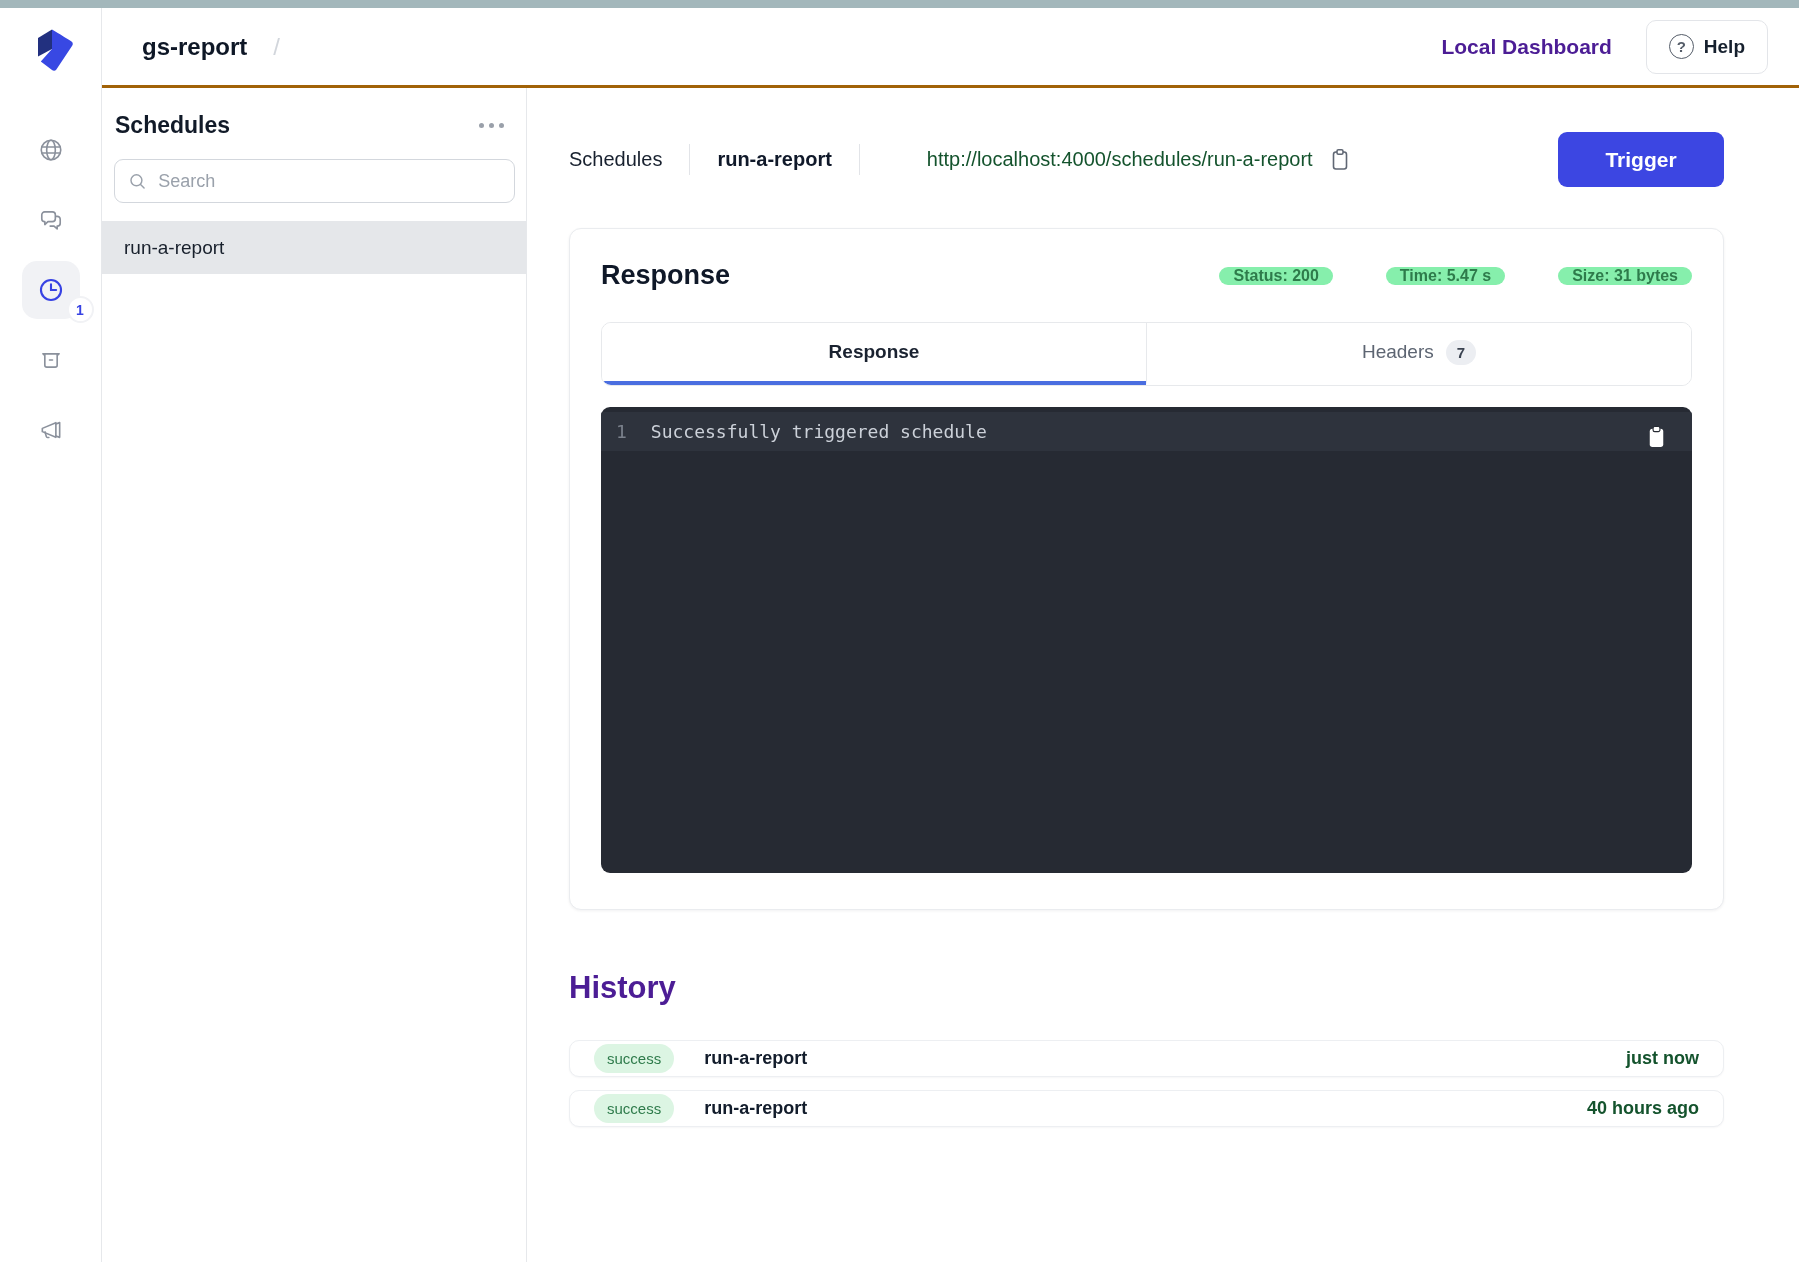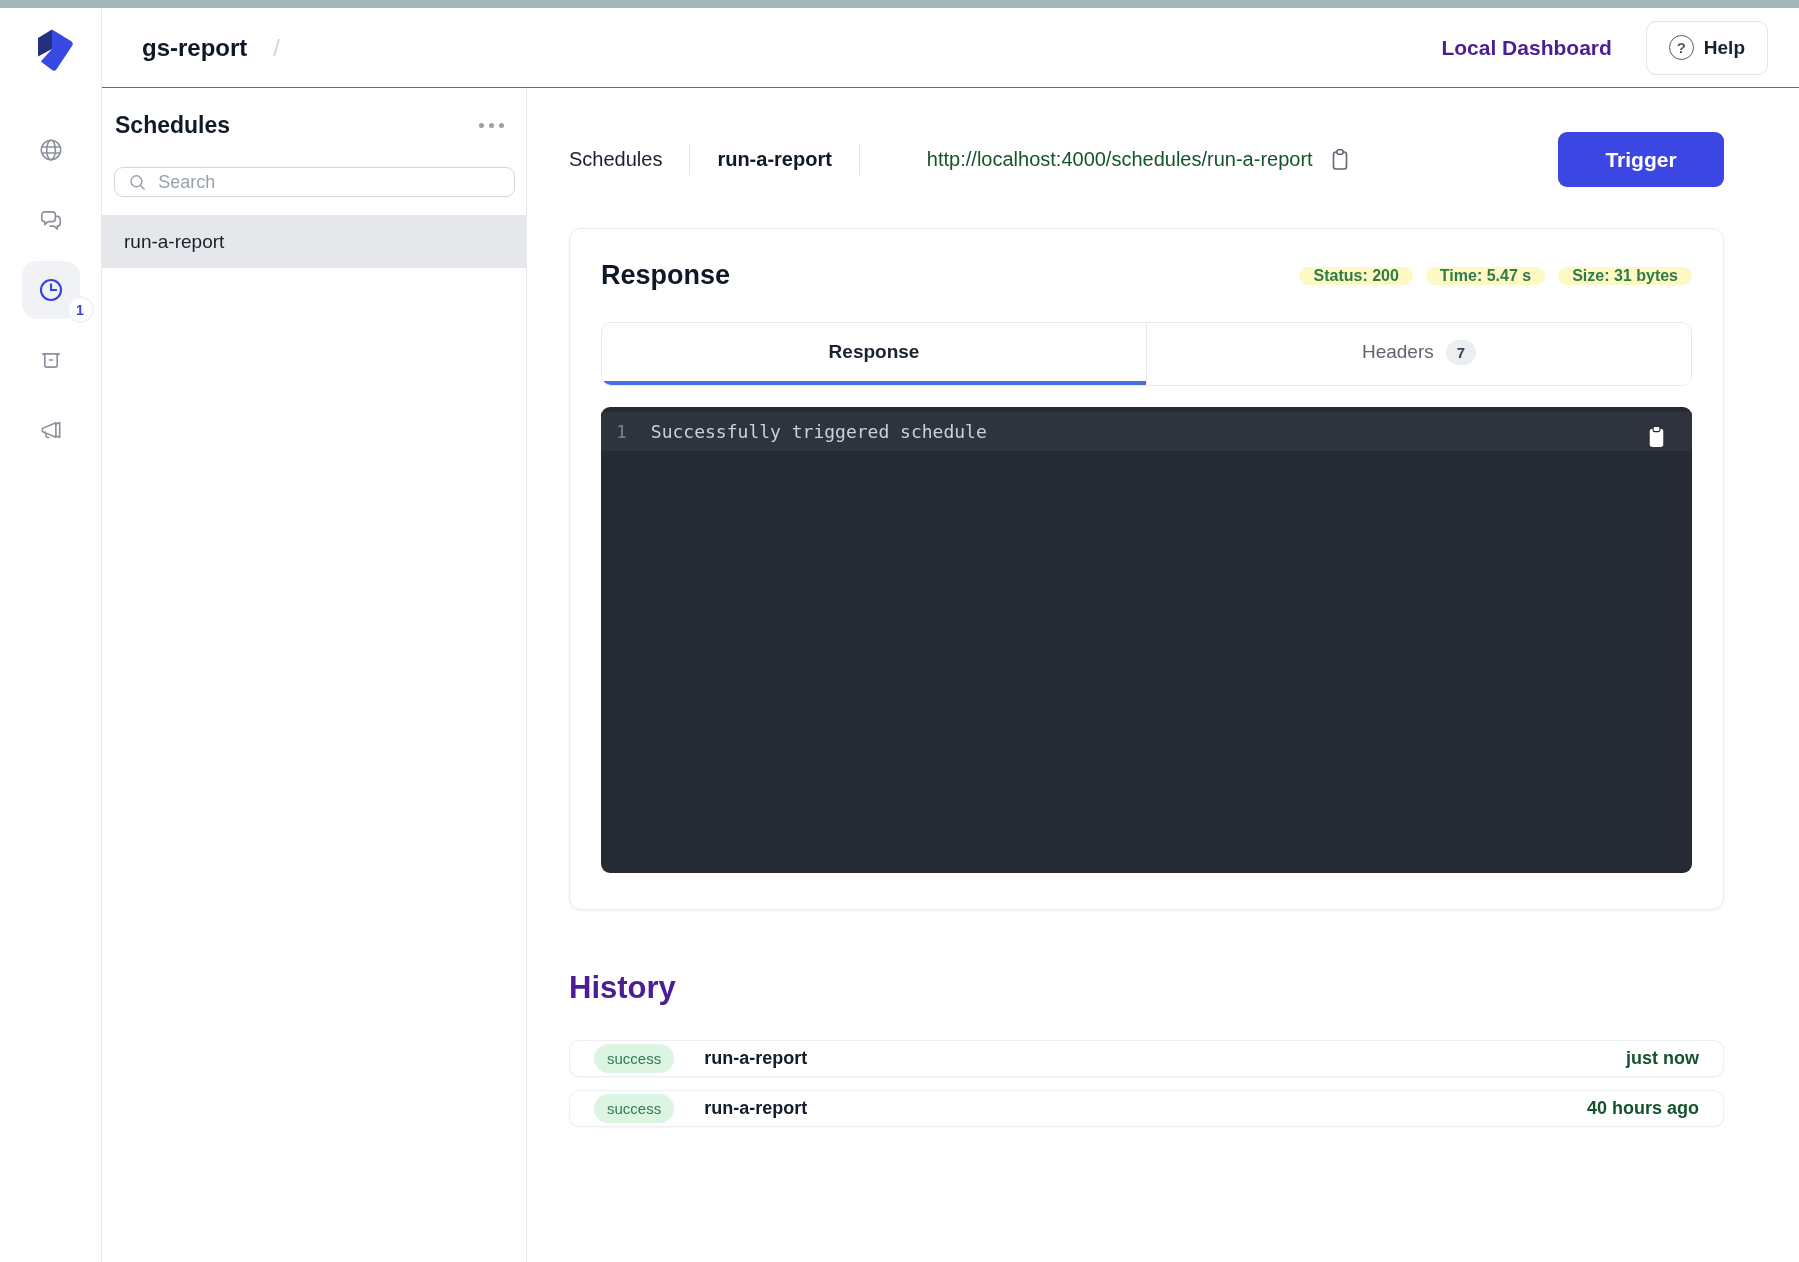--- a/index.html
+++ b/index.html
@@ -16,41 +16,41 @@
   .rail-item { width:44px; height:44px; display:flex; align-items:center; justify-content:center; cursor:pointer; }
   .rail-item svg { stroke:#8b919c; }
   .rail-item.active { width:58px; height:58px; background:#f1f2f5; border-radius:15px; position:relative; margin:-7px 0; }
   .rail-item.active svg { stroke:#3742e3; }
   .rail-badge { position:absolute; right:-14px; bottom:-4px; width:27px; height:27px; background:#ffffff;
                 border:2px solid #f1f2f5; border-radius:50%; display:flex; align-items:center; justify-content:center;
                 font-size:14px; font-weight:700; color:#3742e3; }
 
   
   .right { flex:1; display:flex; flex-direction:column; min-width:0; }
-  .header { height:80px; border-bottom:1px solid #a16207; display:flex; align-items:center; padding:0 31px 0 40px; background:#fff; }
+  .header { height:80px; border-bottom:3px solid #a16207; display:flex; align-items:center; padding:0 31px 0 40px; background:#fff; }
   .project-name { font-size:24px; font-weight:700; color:#0e1726; }
   .crumb-slash { font-size:24px; color:#d2d6dc; margin:0 22px 0 26px; font-weight:400; }
   .arch-btn { display:flex; align-items:center; gap:11px; border:1px solid #e3e5e9; border-radius:10px; height:54px;
               padding:0 20px; background:#fff; cursor:pointer; font-size:19px; font-weight:700; color:#16202e; }
   .header-spacer { flex:1; }
   .dash-label { font-size:21px; font-weight:700; color:#4c1d95; margin-right:34px; }
   .help-btn { display:flex; align-items:center; gap:10px; border:1px solid #e3e5e9; border-radius:10px; height:54px;
               padding:0 22px; background:#fff; cursor:pointer; font-size:19px; font-weight:700; color:#16202e; }
   .q-circle { width:25px; height:25px; border:1.7px solid #555d69; border-radius:50%; display:flex; align-items:center;
               justify-content:center; font-size:15px; font-weight:700; color:#555d69; }
 
   .content { flex:1; display:flex; min-height:0; }
 
   
   .panel { width:425px; border-right:1px solid #e6e8eb; flex-shrink:0; background:#fff; }
   .panel-head { display:flex; align-items:center; justify-content:space-between; padding:24px 16px 0 13px; }
   .panel-title { font-size:23px; font-weight:700; color:#111a28; }
   .dots { display:flex; gap:5px; padding:8px 6px; cursor:pointer; }
   .dots i { width:5px; height:5px; border-radius:50%; background:#9aa0aa; }
-  .search-wrap { margin:28px 11px 0 12px; height:30px; border:1px solid #d3d7dd; border-radius:9px;
+  .search-wrap { margin:20px 11px 0 12px; height:44px; border:1px solid #d3d7dd; border-radius:9px;
                  display:flex; align-items:center; padding:5px 13px; background:#fff; }
   .search-wrap input { border:none; outline:none; font-size:18px; color:#30394a; width:100%; margin-left:11px;
                        font-family:"Liberation Sans", sans-serif; background:transparent; }
   .search-wrap input::placeholder { color:#9aa1ab; }
   .panel-list { margin-top:18px; }
   .panel-item { height:53px; display:flex; align-items:center; padding-left:22px; font-size:19px; color:#18202c; cursor:pointer; }
   .panel-item.selected { background:#e5e7ea; }
 
   
   .main { flex:1; padding:0 75px 0 42px; overflow:hidden; }
@@ -61,21 +61,21 @@
   .crumb-url { font-size:20px; color:#14532d;margin-left:40px; }
   .copy-btn { margin-left:15px; cursor:pointer; display:flex; }
   .trigger-btn { margin-left:auto; background:#3c46e2; color:#fff; border:none; border-radius:9px; width:166px; height:55px;
                  font-size:21px; font-weight:700; cursor:pointer; font-family:"Liberation Sans", sans-serif; }
 
   .resp-card { margin-top:41px; border:1px solid #eaecef; border-radius:12px; background:#fff;
                box-shadow:0 1px 3px rgba(16,24,40,.06); padding:31px 31px 36px;text-align:right; }
   .resp-head { display:flex; align-items:center; justify-content:space-between; }
   .resp-title { font-size:27px; font-weight:700; color:#0f1828; }
   .badges { display:flex; gap:13px; }
-  .badge-green { background:#fef9c3; color:#2e7b4b; font-size:16px; font-weight:600; padding:0 14px; border-radius:999px; }
+  .badge-green { background:#86efac; color:#2e7b4b; font-size:16px; font-weight:600; padding:0 14px; border-radius:999px;margin-left:40px; }
 
   .tabbar { margin-top:31px; height:64px; border:1px solid #e7e9ec; border-radius:10px; display:flex; overflow:hidden; background:#fff; }
   .tab { flex:1; display:flex; align-items:center; justify-content:center; font-size:19px; cursor:pointer; background:#fff; }
   .tab.active { color:#1a2230; font-weight:600; border-bottom:4px solid #4a6ee0; }
   .tab.inactive { color:#5d6572; border-left:1px solid #e7e9ec; border-bottom:4px solid transparent; }
   .tab-count { margin-left:12px; background:#eceef2; color:#3a4250; border-radius:999px; padding:4px 11px; font-size:15px; font-weight:600; }
 
   .code-block { margin-top:21px; height:466px; background:#262a33; border-radius:9px; position:relative;
                 font-family:"DejaVu Sans Mono", monospace; padding-top:5px; overflow:hidden; }
   .code-line { height:39px; display:flex; align-items:center; background:#2e333d; font-size:18px; }

